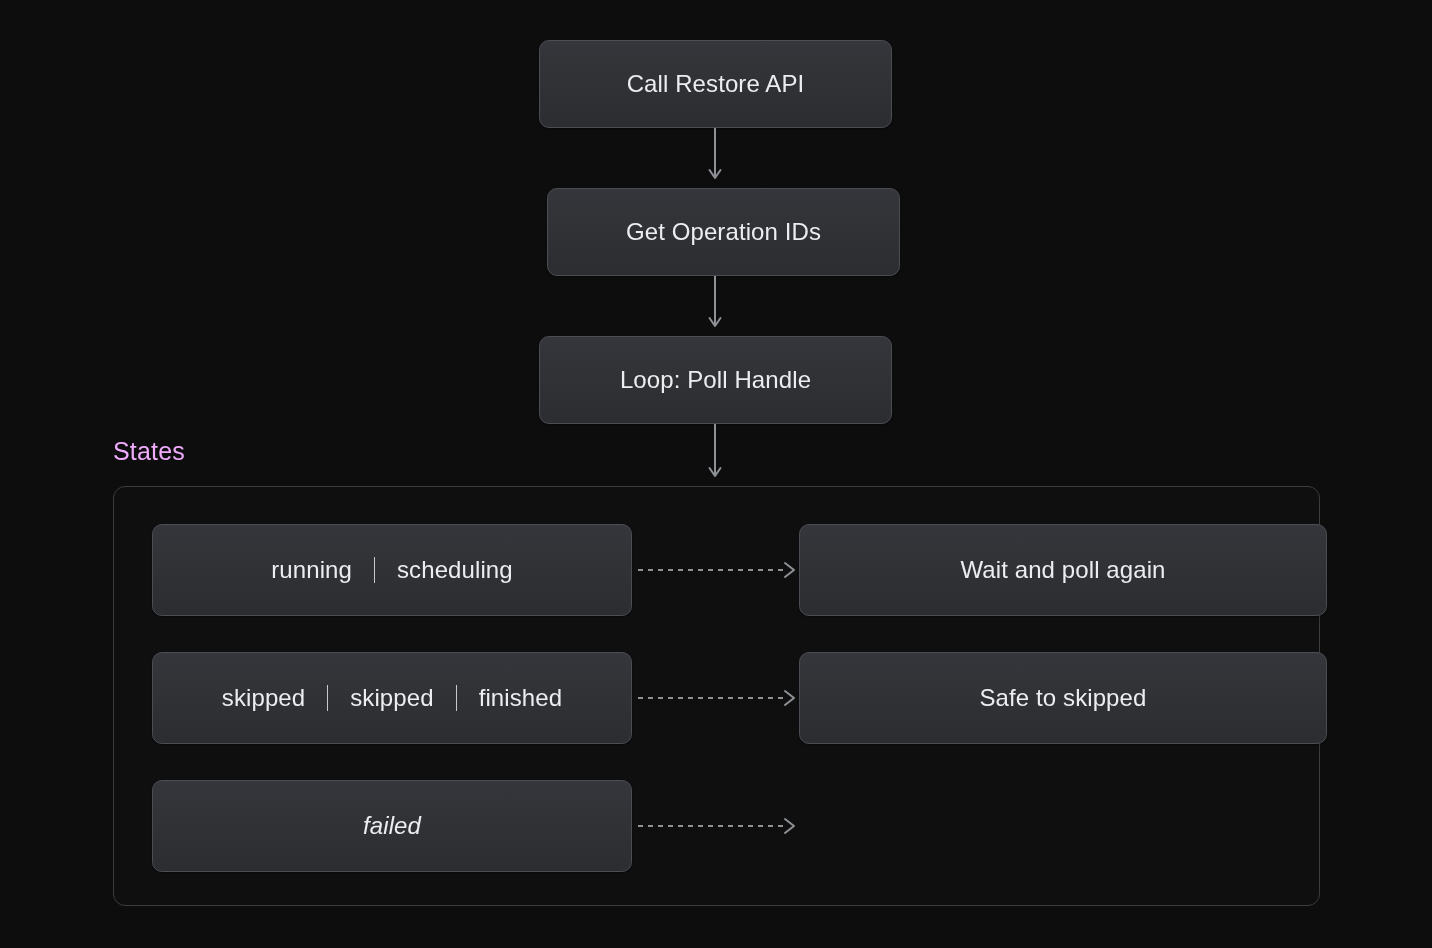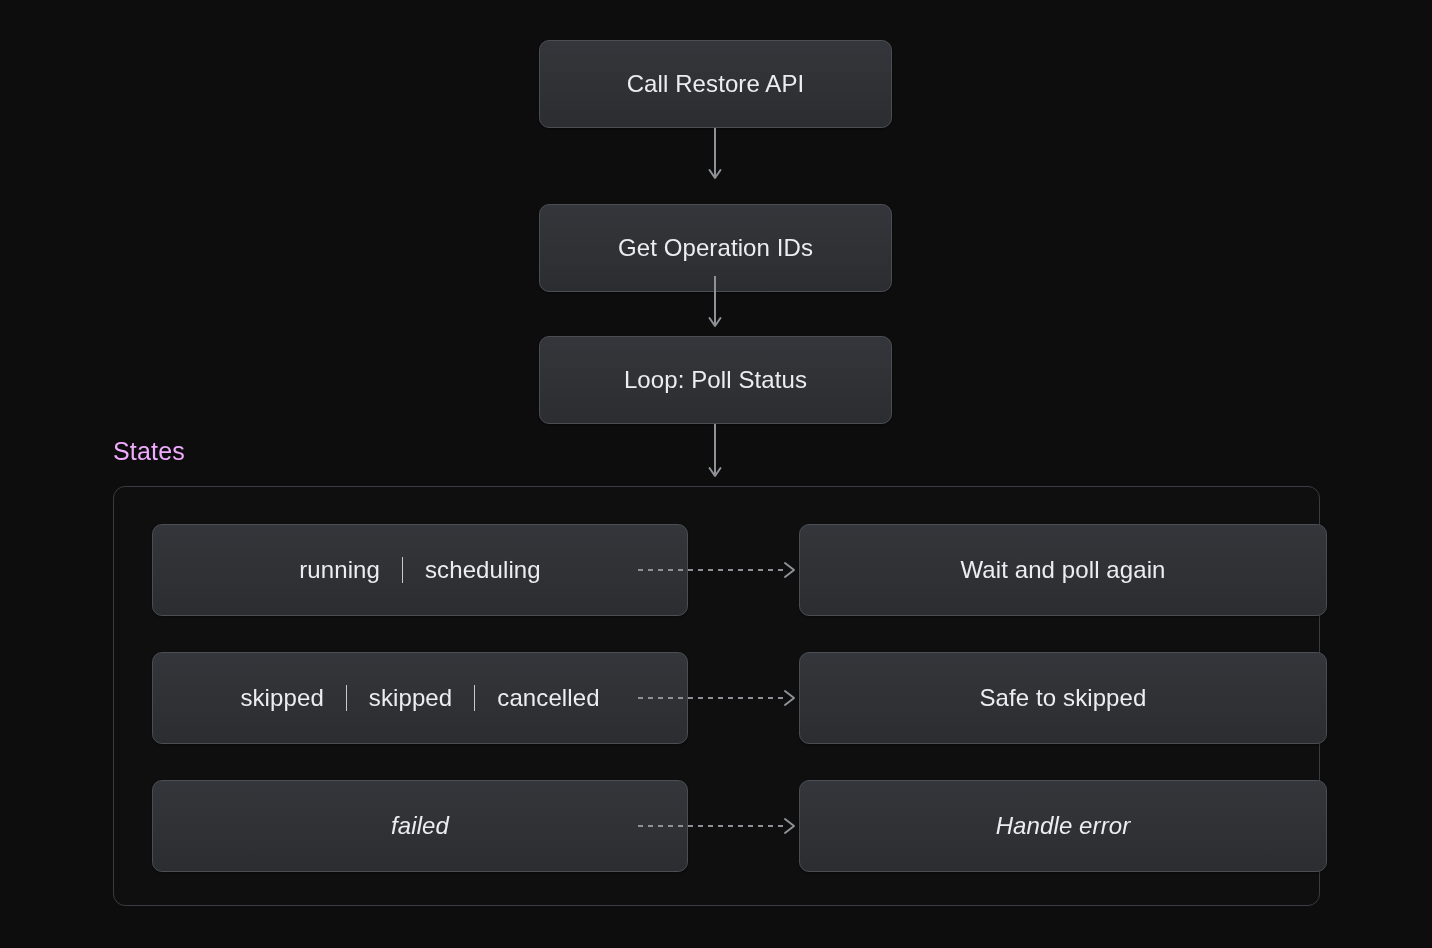--- a/index.html
+++ b/index.html
@@ -32,21 +32,21 @@
     justify-content: center;
     font-size: 24px;
     line-height: 1.2;
     letter-spacing: 0.1px;
     color: #ededef;
     box-shadow: 0 1px 2px rgba(0,0,0,0.45);
   }
 
   .node.flow { width: 353px; height: 88px; left: 539px; }
   .n-restore { top: 40px; }
-  .n-opids   { top: 204px; }
+  .n-opids   { top: 188px; margin-left: 8px; }
   .n-loop    { top: 336px; }
 
   
   .vconn {
     position: absolute;
     left: 715px;
     width: 14px;
     margin-left: -7px;
   }
   .vconn svg { display: block; overflow: visible; }
@@ -65,21 +65,21 @@
     left: 113px;
     top: 486px;
     width: 1207px;
     height: 420px;
     box-sizing: border-box;
     border: 1px solid #3a3c41;
     border-radius: 12px;
     background: #0f0f10;
   }
 
-  .node.state  { width: 536px; height: 92px; left: 152px; }
+  .node.state  { width: 480px; height: 92px; left: 152px; }
   .node.action { width: 528px; height: 92px; left: 799px; }
 
   .r1 { top: 524px; }
   .r2 { top: 652px; }
   .r3 { top: 780px; font-style: italic; }
 
   .state-inner {
     display: flex;
     align-items: center;
     justify-content: center;
@@ -128,21 +128,21 @@
   </div>
 
   <div class="vconn" style="top:276px;height:60px">
     <svg width="14" height="60" viewBox="0 0 14 60">
       <line x1="7" y1="0" x2="7" y2="48" stroke="#8e9196" stroke-width="2"></line>
       <polyline points="1.5,42 7,50 12.5,42" fill="none" stroke="#8e9196" stroke-width="2" stroke-linecap="round" stroke-linejoin="round"></polyline>
     </svg>
   </div>
 
   <div class="node flow n-loop">
-    <span>Loop: Poll Status</span>
+    <span>Loop: Poll Handle</span>
   </div>
 
   <div class="vconn" style="top:424px;height:62px">
     <svg width="14" height="62" viewBox="0 0 14 62">
       <line x1="7" y1="0" x2="7" y2="50" stroke="#8e9196" stroke-width="2"></line>
       <polyline points="1.5,44 7,52 12.5,44" fill="none" stroke="#8e9196" stroke-width="2" stroke-linecap="round" stroke-linejoin="round"></polyline>
     </svg>
   </div>
 
   <div class="group-label">States</div>
@@ -164,21 +164,21 @@
 
   <div class="node action r1">
     <span>Wait and poll again</span>
   </div>
 
   <div class="node state r2 state-inner">
     <span class="state-token">skipped</span>
     <span class="state-sep"></span>
     <span class="state-token">skipped</span>
     <span class="state-sep"></span>
-    <span class="state-token">cancelled</span>
+    <span class="state-token">finished</span>
   </div>
 
   <div class="dconn d2">
     <svg width="160" height="20" viewBox="0 0 160 20">
       <line x1="0" y1="10" x2="146" y2="10" stroke="#8e9196" stroke-width="2" stroke-dasharray="5 5"></line>
       <polyline points="147,3 156,10 147,17" fill="none" stroke="#8e9196" stroke-width="2" stroke-linecap="round" stroke-linejoin="round"></polyline>
     </svg>
   </div>
 
   <div class="node action r2">
@@ -189,17 +189,14 @@
     <span class="state-token">failed</span>
   </div>
 
   <div class="dconn d3">
     <svg width="160" height="20" viewBox="0 0 160 20">
       <line x1="0" y1="10" x2="146" y2="10" stroke="#8e9196" stroke-width="2" stroke-dasharray="5 5"></line>
       <polyline points="147,3 156,10 147,17" fill="none" stroke="#8e9196" stroke-width="2" stroke-linecap="round" stroke-linejoin="round"></polyline>
     </svg>
   </div>
 
-  <div class="node action r3">
-    <span>Handle error</span>
-  </div>
 
 </div>
 
 </body></html>

